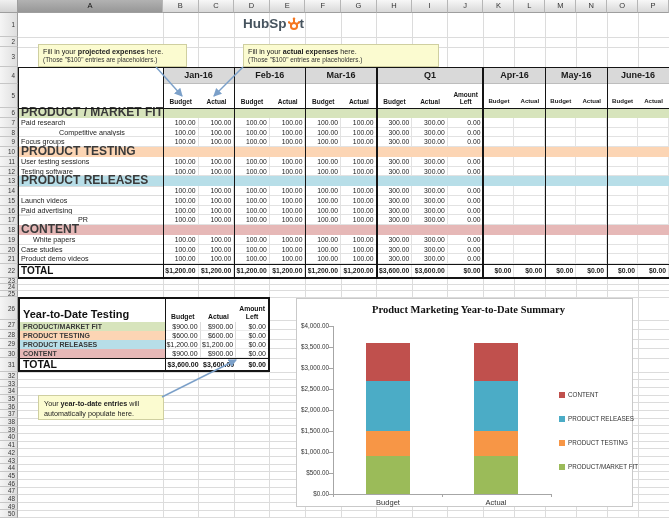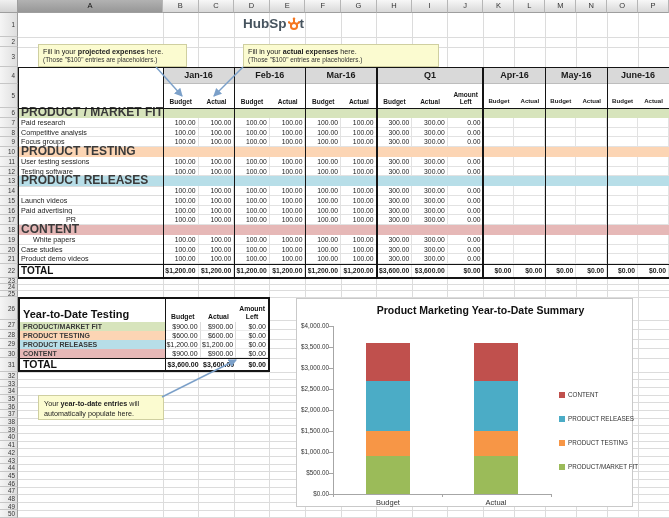--- a/index.html
+++ b/index.html
@@ -108,21 +108,21 @@
       <div class="ytd-val" style="position: absolute; left: 216.22px; top: 50px; width: 31.78px; height: 9px; line-height: 9px; border-right: none; border-bottom: 1px solid rgb(236, 236, 236);">$0.00</div>
       <div style="position: absolute; left: 0px; top: 59px; width: 248px; height: 1px; background: rgb(20, 20, 20);"></div>
       <div class="ytd-tlabel" style="position: absolute; left: 0px; top: 60px; width: 145px; height: 11px; line-height: 11px;">TOTAL</div>
       <div class="ytd-tval" style="position: absolute; left: 145px; top: 60px; width: 35.61px; height: 11px; line-height: 11px;">$3,600.00</div>
       <div class="ytd-tval" style="position: absolute; left: 180.61px; top: 60px; width: 35.61px; height: 11px; line-height: 11px;">$3,600.00</div>
       <div class="ytd-tval" style="position: absolute; left: 216.22px; top: 60px; width: 31.78px; height: 11px; line-height: 11px;">$0.00</div>
       <div style="position: absolute; left: 145px; top: 0px; width: 1px; height: 71px; background: rgb(20, 20, 20);"></div>
     </div>
 
   <div id="chart">
-      <div class="c-title" style="position: absolute; left: 16px; top: 5px; width: 335px;">Product Marketing Year-to-Date Summary</div>
+      <div class="c-title" style="position: absolute; left: 4px; top: 5px; width: 335px; font-family: Liberation Serif, serif;">Product Marketing Year-to-Date Summary</div>
       <div class="c-ylab" style="position: absolute; left: 2px; top: 191.2px; width: 30px;">$0.00</div>
       <div style="position: absolute; left: 32px; top: 195px; width: 4px; height: 1px; background: rgb(166, 166, 166);"></div>
       <div class="c-ylab" style="position: absolute; left: 2px; top: 170.2px; width: 30px;">$500.00</div>
       <div style="position: absolute; left: 32px; top: 174px; width: 4px; height: 1px; background: rgb(166, 166, 166);"></div>
       <div class="c-ylab" style="position: absolute; left: 2px; top: 149.2px; width: 30px;">$1,000.00</div>
       <div style="position: absolute; left: 32px; top: 153px; width: 4px; height: 1px; background: rgb(166, 166, 166);"></div>
       <div class="c-ylab" style="position: absolute; left: 2px; top: 128.2px; width: 30px;">$1,500.00</div>
       <div style="position: absolute; left: 32px; top: 132px; width: 4px; height: 1px; background: rgb(166, 166, 166);"></div>
       <div class="c-ylab" style="position: absolute; left: 2px; top: 107.2px; width: 30px;">$2,000.00</div>
       <div style="position: absolute; left: 32px; top: 111px; width: 4px; height: 1px; background: rgb(166, 166, 166);"></div>
@@ -324,21 +324,21 @@
     <div class="cell" style="position: absolute; left: 341.055px; top: 117.75px; width: 35.611px; height: 9.75px; line-height: 9.75px;">100.00</div>
     <div class="cell" style="position: absolute; left: 376.666px; top: 117.75px; width: 35.611px; height: 9.75px; line-height: 9.75px;">300.00</div>
     <div class="cell" style="position: absolute; left: 412.277px; top: 117.75px; width: 35.611px; height: 9.75px; line-height: 9.75px;">300.00</div>
     <div class="cell" style="position: absolute; left: 447.888px; top: 117.75px; width: 35.611px; height: 9.75px; line-height: 9.75px;">0.00</div>
     <div class="cell" style="position: absolute; left: 483.499px; top: 117.75px; width: 30.918px; height: 9.75px; line-height: 9.75px;"></div>
     <div class="cell" style="position: absolute; left: 514.417px; top: 117.75px; width: 30.917px; height: 9.75px; line-height: 9.75px;"></div>
     <div class="cell" style="position: absolute; left: 545.334px; top: 117.75px; width: 30.917px; height: 9.75px; line-height: 9.75px;"></div>
     <div class="cell" style="position: absolute; left: 576.251px; top: 117.75px; width: 30.917px; height: 9.75px; line-height: 9.75px;"></div>
     <div class="cell" style="position: absolute; left: 607.168px; top: 117.75px; width: 30.917px; height: 9.75px; line-height: 9.75px;"></div>
     <div class="cell" style="position: absolute; left: 638.085px; top: 117.75px; width: 30.917px; height: 9.75px; line-height: 9.75px;"></div>
-    <div class="labelcell" style="position: absolute; left: 18px; top: 127.5px; width: 145px; height: 9.75px; line-height: 9.75px;">Competitive analysis</div>
+    <div class="labelcell" style="position: absolute; left: 18px; top: 127.5px; width: 145px; height: 9.75px; line-height: 9.75px; text-align: center;">Competitive analysis</div>
     <div class="cell" style="position: absolute; left: 163px; top: 127.5px; width: 35.611px; height: 9.75px; line-height: 9.75px;">100.00</div>
     <div class="cell" style="position: absolute; left: 198.611px; top: 127.5px; width: 35.611px; height: 9.75px; line-height: 9.75px;">100.00</div>
     <div class="cell" style="position: absolute; left: 234.222px; top: 127.5px; width: 35.611px; height: 9.75px; line-height: 9.75px;">100.00</div>
     <div class="cell" style="position: absolute; left: 269.833px; top: 127.5px; width: 35.611px; height: 9.75px; line-height: 9.75px;">100.00</div>
     <div class="cell" style="position: absolute; left: 305.444px; top: 127.5px; width: 35.611px; height: 9.75px; line-height: 9.75px;">100.00</div>
     <div class="cell" style="position: absolute; left: 341.055px; top: 127.5px; width: 35.611px; height: 9.75px; line-height: 9.75px;">100.00</div>
     <div class="cell" style="position: absolute; left: 376.666px; top: 127.5px; width: 35.611px; height: 9.75px; line-height: 9.75px;">300.00</div>
     <div class="cell" style="position: absolute; left: 412.277px; top: 127.5px; width: 35.611px; height: 9.75px; line-height: 9.75px;">300.00</div>
     <div class="cell" style="position: absolute; left: 447.888px; top: 127.5px; width: 35.611px; height: 9.75px; line-height: 9.75px;">0.00</div>
     <div class="cell" style="position: absolute; left: 483.499px; top: 127.5px; width: 30.918px; height: 9.75px; line-height: 9.75px;"></div>
@@ -437,21 +437,21 @@
     <div class="cell" style="position: absolute; left: 341.055px; top: 205.5px; width: 35.611px; height: 9.75px; line-height: 9.75px;">100.00</div>
     <div class="cell" style="position: absolute; left: 376.666px; top: 205.5px; width: 35.611px; height: 9.75px; line-height: 9.75px;">300.00</div>
     <div class="cell" style="position: absolute; left: 412.277px; top: 205.5px; width: 35.611px; height: 9.75px; line-height: 9.75px;">300.00</div>
     <div class="cell" style="position: absolute; left: 447.888px; top: 205.5px; width: 35.611px; height: 9.75px; line-height: 9.75px;">0.00</div>
     <div class="cell" style="position: absolute; left: 483.499px; top: 205.5px; width: 30.918px; height: 9.75px; line-height: 9.75px;"></div>
     <div class="cell" style="position: absolute; left: 514.417px; top: 205.5px; width: 30.917px; height: 9.75px; line-height: 9.75px;"></div>
     <div class="cell" style="position: absolute; left: 545.334px; top: 205.5px; width: 30.917px; height: 9.75px; line-height: 9.75px;"></div>
     <div class="cell" style="position: absolute; left: 576.251px; top: 205.5px; width: 30.917px; height: 9.75px; line-height: 9.75px;"></div>
     <div class="cell" style="position: absolute; left: 607.168px; top: 205.5px; width: 30.917px; height: 9.75px; line-height: 9.75px;"></div>
     <div class="cell" style="position: absolute; left: 638.085px; top: 205.5px; width: 30.917px; height: 9.75px; line-height: 9.75px;"></div>
-    <div class="labelcell" style="position: absolute; left: 18px; top: 215.25px; width: 145px; height: 9.75px; line-height: 9.75px; padding-left: 48px;">PR</div>
+    <div class="labelcell" style="position: absolute; left: 30px; top: 215.25px; width: 145px; height: 9.75px; line-height: 9.75px; padding-left: 48px;">PR</div>
     <div class="cell" style="position: absolute; left: 163px; top: 215.25px; width: 35.611px; height: 9.75px; line-height: 9.75px;">100.00</div>
     <div class="cell" style="position: absolute; left: 198.611px; top: 215.25px; width: 35.611px; height: 9.75px; line-height: 9.75px;">100.00</div>
     <div class="cell" style="position: absolute; left: 234.222px; top: 215.25px; width: 35.611px; height: 9.75px; line-height: 9.75px;">100.00</div>
     <div class="cell" style="position: absolute; left: 269.833px; top: 215.25px; width: 35.611px; height: 9.75px; line-height: 9.75px;">100.00</div>
     <div class="cell" style="position: absolute; left: 305.444px; top: 215.25px; width: 35.611px; height: 9.75px; line-height: 9.75px;">100.00</div>
     <div class="cell" style="position: absolute; left: 341.055px; top: 215.25px; width: 35.611px; height: 9.75px; line-height: 9.75px;">100.00</div>
     <div class="cell" style="position: absolute; left: 376.666px; top: 215.25px; width: 35.611px; height: 9.75px; line-height: 9.75px;">300.00</div>
     <div class="cell" style="position: absolute; left: 412.277px; top: 215.25px; width: 35.611px; height: 9.75px; line-height: 9.75px;">300.00</div>
     <div class="cell" style="position: absolute; left: 447.888px; top: 215.25px; width: 35.611px; height: 9.75px; line-height: 9.75px;">0.00</div>
     <div class="cell" style="position: absolute; left: 483.499px; top: 215.25px; width: 30.918px; height: 9.75px; line-height: 9.75px;"></div>

